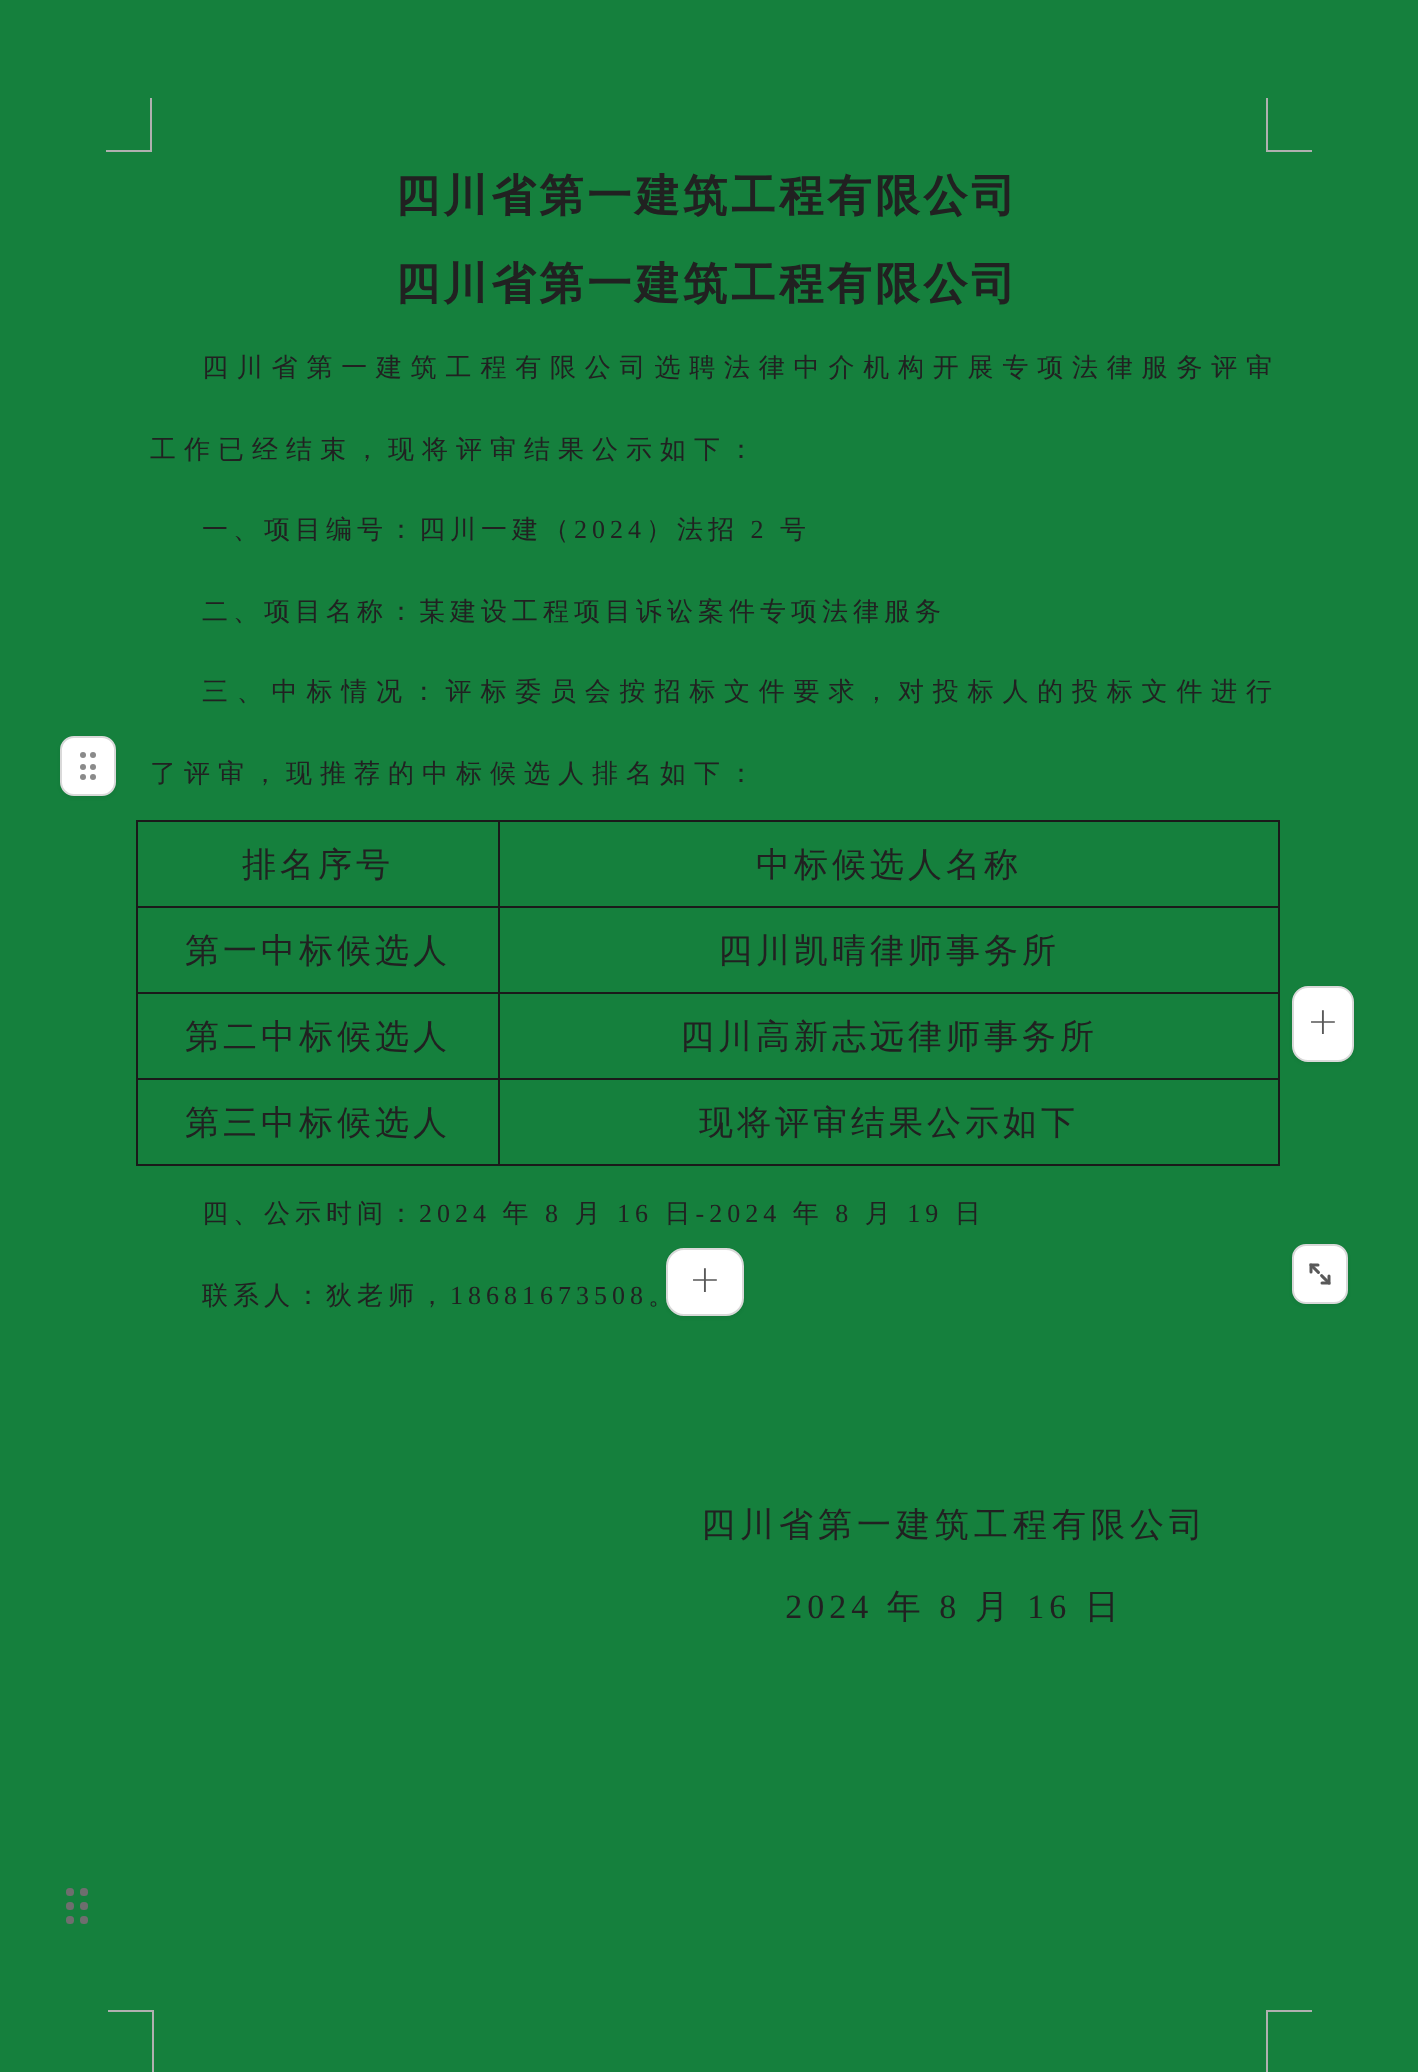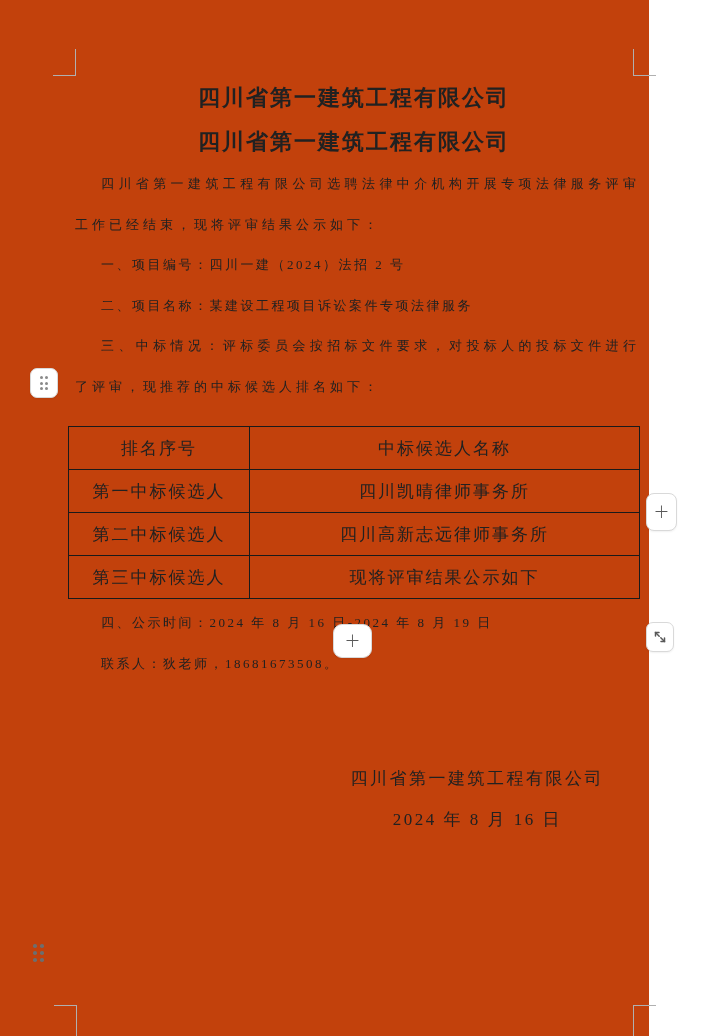--- a/index.html
+++ b/index.html
@@ -4,22 +4,22 @@
 <style>
   html, body {
     margin: 0; padding: 0;
     width: 709px; height: 1036px;
     background: #ffffff;
     overflow: hidden;
     font-family: "Liberation Serif", "DejaVu Serif", serif;
   }
   .page {
     position: relative;
-    width: 649px; height: 1036px;
-    background: #c2410c;
+    width: 709px; height: 1036px;
+    background: #15803d;
   }
   
   .crop { position: absolute; width: 22px; height: 26px; }
   .crop.tl { left: 53px; top: 49px;  border-right: 1.5px solid #b0b0b0; border-bottom: 1.5px solid #b0b0b0; }
   .crop.tr { left: 633px; top: 49px; border-left: 1.5px solid #b0b0b0;  border-bottom: 1.5px solid #b0b0b0; }
   .crop.bl { left: 54px; top: 1005px; height: 31px; border-right: 1.5px solid #b0b0b0; border-top: 1.5px solid #b0b0b0; }
   .crop.br { left: 633px; top: 1005px; height: 31px; border-left: 1.5px solid #b0b0b0; border-top: 1.5px solid #b0b0b0; }
 
   
   .content {
@@ -37,21 +37,21 @@
     letter-spacing: 4px;
     text-align: justify;
     text-indent: 2em;
     margin: 0 0 0 7px;
   }
   .para.tight { letter-spacing: 2.5px; }
   table.bid-table {
     border-collapse: collapse;
     table-layout: fixed;
     width: 572px;
-    margin-top: 19px;
+    margin-top: 3px;
   }
   table.bid-table td {
     border: 1.5px solid #1a1a1a;
     height: 42px;
     text-align: center; vertical-align: middle;
     font-size: 17px; letter-spacing: 2px;
     padding: 0;
   }
   td.col-rank { width: 180px; }
   .after-table { margin-top: 4px; }

